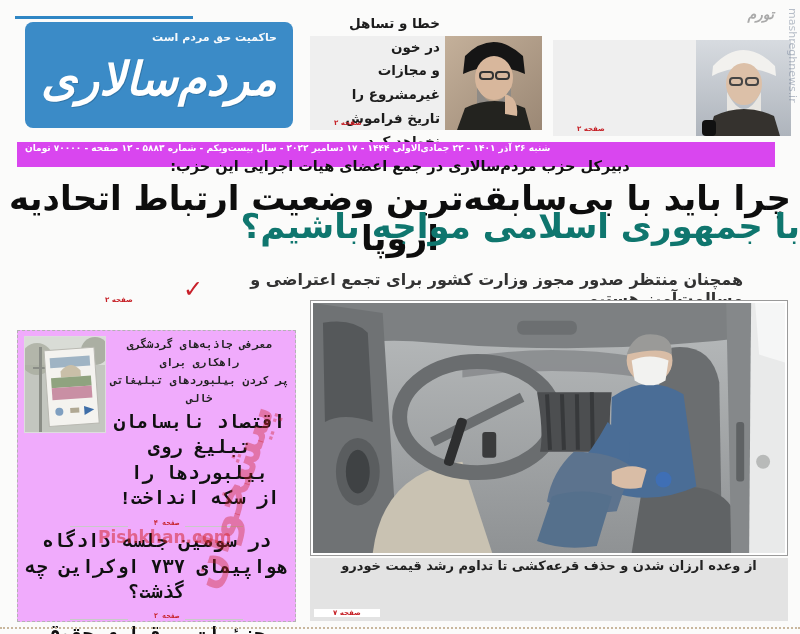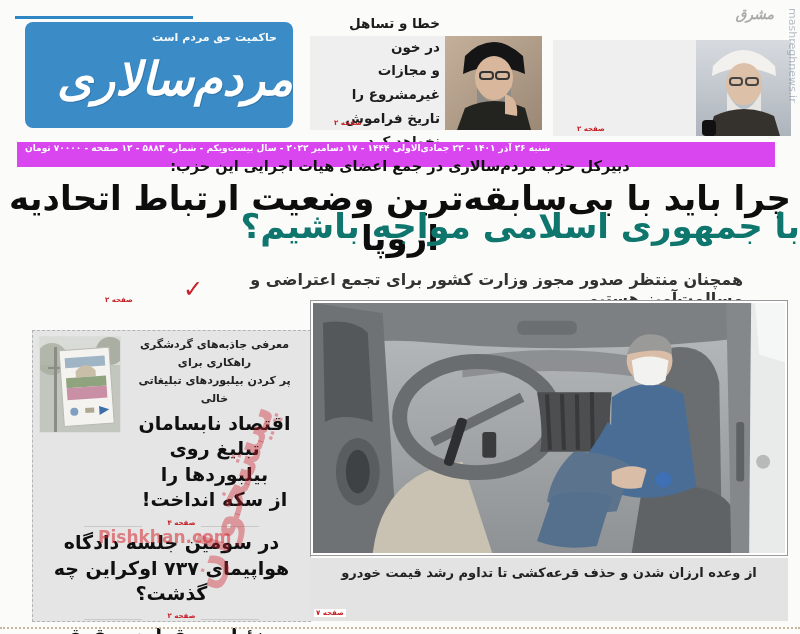--- a/index.html
+++ b/index.html
@@ -4,21 +4,21 @@
 <style>
   html,body{margin:0;padding:0;}
   body{font-family:"DejaVu Sans", sans-serif; background:#888;}
   #page{position:relative;width:800px;height:634px;background:#fbfbfa;overflow:hidden;direction:rtl;margin:0 auto;}
   .abs{position:absolute;}
 
   
   #top-rule{left:15px;top:16px;width:178px;height:3px;background:#2f86c4;}
   #masthead{left:25px;top:22px;width:268px;height:106px;background:#3b8bc7;border-radius:8px;color:#fff;}
   #masthead .tagline{position:absolute;top:9px;right:16px;font-size:11px;font-weight:bold;opacity:.95;}
-  #masthead .title{position:absolute;top:30px;left:0;right:0;font-size:46px;font-weight:900;font-style:italic;font-family:"DejaVu Serif", serif;letter-spacing:-2px;text-shadow:1px 1px 0 rgba(0,0,0,.15);}
+  #masthead .title{position:absolute;top:30px;left:0;right:0;text-align:center;font-size:46px;font-weight:900;font-style:italic;font-family:"DejaVu Serif", serif;letter-spacing:-2px;text-shadow:1px 1px 0 rgba(0,0,0,.15);}
 
   
   #dateline{left:17px;top:142px;width:758px;height:25px;background:#d946ef;color:#fff;}
   #dateline span{position:absolute;left:8px;top:1px;font-size:9px;font-weight:bold;white-space:nowrap;direction:rtl;}
 
   
   .topbox{background:#efefef;}
   #topbox-mid{left:310px;top:36px;width:232px;height:94px;}
   #topbox-right{left:553px;top:40px;width:238px;height:96px;}
   .topbox .txt{position:absolute;top:0;bottom:0;left:22px;display:flex;flex-direction:column;justify-content:center;text-align:right;font-weight:bold;color:#1c1c1c;font-size:13.5px;line-height:1.75;}
@@ -31,40 +31,40 @@
   
   #lead-kicker{left:0;right:0;top:158px;text-align:center;font-size:14.5px;font-weight:bold;color:#111;}
   #lead-h1{left:0;right:0;top:178px;text-align:center;font-size:34px;font-weight:900;color:#0d0d0d;letter-spacing:-.5px;}
   #lead-h2{left:0;right:0;top:206px;text-align:right;font-size:34px;font-weight:900;color:#0f766e;letter-spacing:-.5px;}
   #lead-sub{left:183px;top:270px;width:560px;display:flex;flex-direction:row;align-items:center;gap:7px;direction:ltr;}
   #lead-sub .check{color:#c8202a;font-size:24px;font-weight:900;line-height:1;}
   #lead-sub .subtext{direction:rtl;font-size:16px;font-weight:bold;color:#333;}
   #lead-pageref{left:85px;top:296px;}
 
   
-  #leftcol{left:32px;top:330px;width:279px;height:292px;border:1px dashed #b3b3b3;box-sizing:border-box;background:#e5e5e5;}
+  #leftcol{left:17px;top:330px;width:279px;height:292px;border:1px dashed #b3b3b3;box-sizing:border-box;background:#f0abfc;font-family:Liberation Mono, monospace;}
   .lc-item{position:relative;text-align:center;color:#101010;}
   .lc-kicker{font-size:11px;font-weight:bold;line-height:1.65;color:#222;}
   .lc-head{font-size:19px;font-weight:900;line-height:1.35;letter-spacing:-.3px;}
   .lc-sep{display:flex;align-items:flex-end;justify-content:center;gap:6px;height:12px;}
   .lc-sep .ln{width:58px;border-top:1px solid #c9c9c9;}
   #lc-item1{padding:5px 6px 2px 92px;min-height:98px;}
   #lc-item1 .lc-head{font-size:19px;margin-top:2px;}
   #billboard-photo{position:absolute;left:6px;top:5px;width:80px;height:95px;border:1px solid #ddd;}
   #lc-item2,#lc-item3{padding:3px 4px 1px;}
 
   
   #mainphoto{left:310px;top:300px;width:478px;height:256px;background:#fff;border:1px solid #9a9a9a;box-sizing:border-box;padding:2px;}
   #mainphoto svg{display:block;width:100%;height:100%;}
 
   
   #captionbox{left:310px;top:558px;width:478px;height:63px;background:#e3e3e3;text-align:center;color:#0e0e0e;}
-  #captionbox .cap-kicker{margin-top:7px;font-size:13px;font-weight:bold;color:#222;}
+  #captionbox .cap-kicker{font-size:13px;font-weight:bold;color:#222;}
   #captionbox .cap-head{margin-top:3px;font-size:22px;font-weight:900;letter-spacing:-.4px;}
-  #captionbox .pageref{position:absolute;left:4px;bottom:4px;background:#fff;padding:0 2px;}
+  #captionbox .pageref{position:absolute;left:4px;bottom:4px;background:#fff;padding:0 19px;}
 
   #bottom-rule{left:0;top:627px;width:800px;border-top:2px dotted #c9b79d;}
 
   
   #wm-pishkhan-fa{left:120px;top:420px;font-size:44px;font-weight:900;color:rgba(205,35,45,.40);transform:rotate(-72deg);transform-origin:center;width:220px;text-align:center;top:470px;pointer-events:none;}
   #wm-pishkhan-en{left:98px;top:527px;font-size:17px;font-weight:bold;color:rgba(214,40,50,.55);direction:ltr;pointer-events:none;}
   #wm-mashregh-vert{right:1px;top:8px;writing-mode:vertical-rl;font-size:11px;color:rgba(125,138,158,.55);direction:ltr;pointer-events:none;}
   #wm-mashregh-logo{right:26px;top:6px;font-size:14px;font-weight:900;font-style:italic;color:rgba(150,150,150,.8);pointer-events:none;}
 </style>
 </head>
@@ -257,15 +257,15 @@
   <div id="captionbox" class="abs">
     <div class="cap-kicker">از وعده ارزان شدن و حذف قرعه‌کشی تا تداوم رشد قیمت خودرو</div>
     <span class="pageref">صفحه ۷</span>
   </div>
 
   <div id="bottom-rule" class="abs"></div>
 
   <div id="wm-pishkhan-fa" class="abs">پیشخوان</div>
   <div id="wm-pishkhan-en" class="abs">Pishkhan.com</div>
   <div id="wm-mashregh-vert" class="abs">mashreghnews.ir</div>
-  <div id="wm-mashregh-logo" class="abs">مشرق</div>
+  <div id="wm-mashregh-logo" class="abs">تورم</div>
 
 </div>
 
 </body></html>

